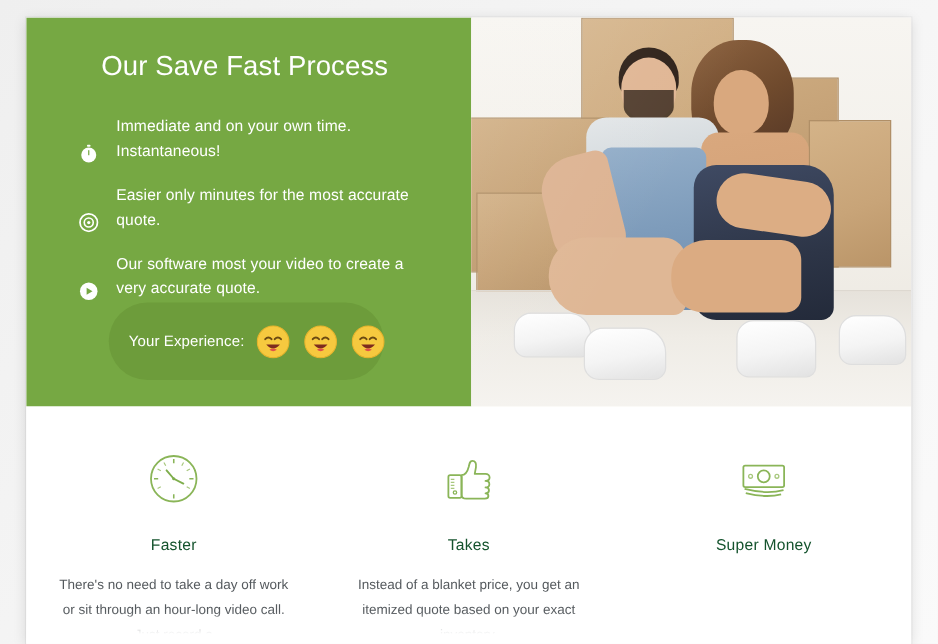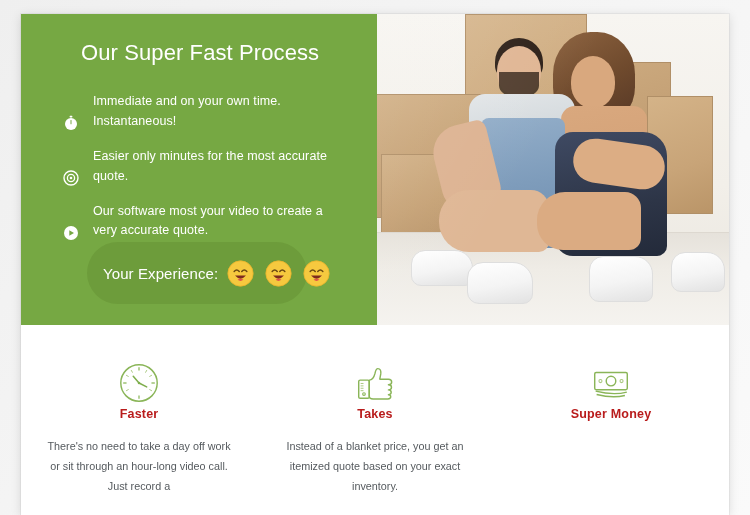--- a/index.html
+++ b/index.html
@@ -44,21 +44,21 @@
     color:#ffffff;font-size:12.5px;line-height:1.55;
     max-width:236px;font-weight:400;letter-spacing:.1px;
   }
   .exp-pill{
     position:absolute;left:66px;top:228px;
     width:220px;height:62px;border-radius:31px;
     background:#6d9c3b;
     display:flex;align-items:center;
   }
   .exp-label{
-    color:#ffffff;font-size:15px;margin-left:16px;
+    color:#ffffff;font-size:12px;margin-left:16px;
     letter-spacing:.1px;white-space:nowrap;
   }
   .emoji-row{display:flex;gap:11px;margin-left:9px;}
   .emoji{width:27px;height:27px;display:block;}
   
   .hero-right{
     width:352px;height:311px;position:relative;overflow:hidden;
     background:#f3efe9;
   }
   .ph{position:absolute;}
@@ -147,21 +147,21 @@
   .photo-dim{
     inset:0;background:linear-gradient(120deg,rgba(255,255,255,.10),rgba(255,255,255,0) 45%);
   }
   
   .features{
     display:flex;padding:34px 0 0 0;background:#ffffff;height:190px;
   }
   .feat{flex:1;text-align:center;padding:0 22px;box-sizing:border-box;}
   .feat-icon{height:48px;display:flex;align-items:center;justify-content:center;}
   .feat-title{
-    font-size:12.5px;font-weight:bold;color:#b91c1c;
+    margin-top:22px;font-size:12.5px;font-weight:normal;color:#14532d;
     letter-spacing:.2px;
   }
   .feat-text{
     margin-top:16px;font-size:10.8px;line-height:1.85;color:#555a5e;
   }
   .fade{
     position:absolute;left:0;right:0;bottom:0;height:26px;
     background:linear-gradient(180deg,rgba(255,255,255,0),#ffffff 70%);
     pointer-events:none;
   }
@@ -169,21 +169,21 @@
 </head>
 <body>
 
 <div class="page-bg"></div>
 
 <div class="card">
 
   <section class="hero">
 
     <div class="hero-left">
-      <h1 class="hero-title">Our Super Fast Process</h1>
+      <h1 class="hero-title">Our Save Fast Process</h1>
 
       <ul class="bullets">
 
         <li class="bullet">
           <span class="b-icon">
             <svg width="16" height="16" viewBox="0 0 16 16">
               <circle cx="8" cy="9" r="6" fill="#ffffff"></circle>
               <rect x="6.6" y="0.8" width="2.8" height="1.6" rx=".6" fill="#ffffff"></rect>
               <rect x="7.5" y="5" width="1" height="4.2" rx=".5" fill="#76a843"></rect>
             </svg>

